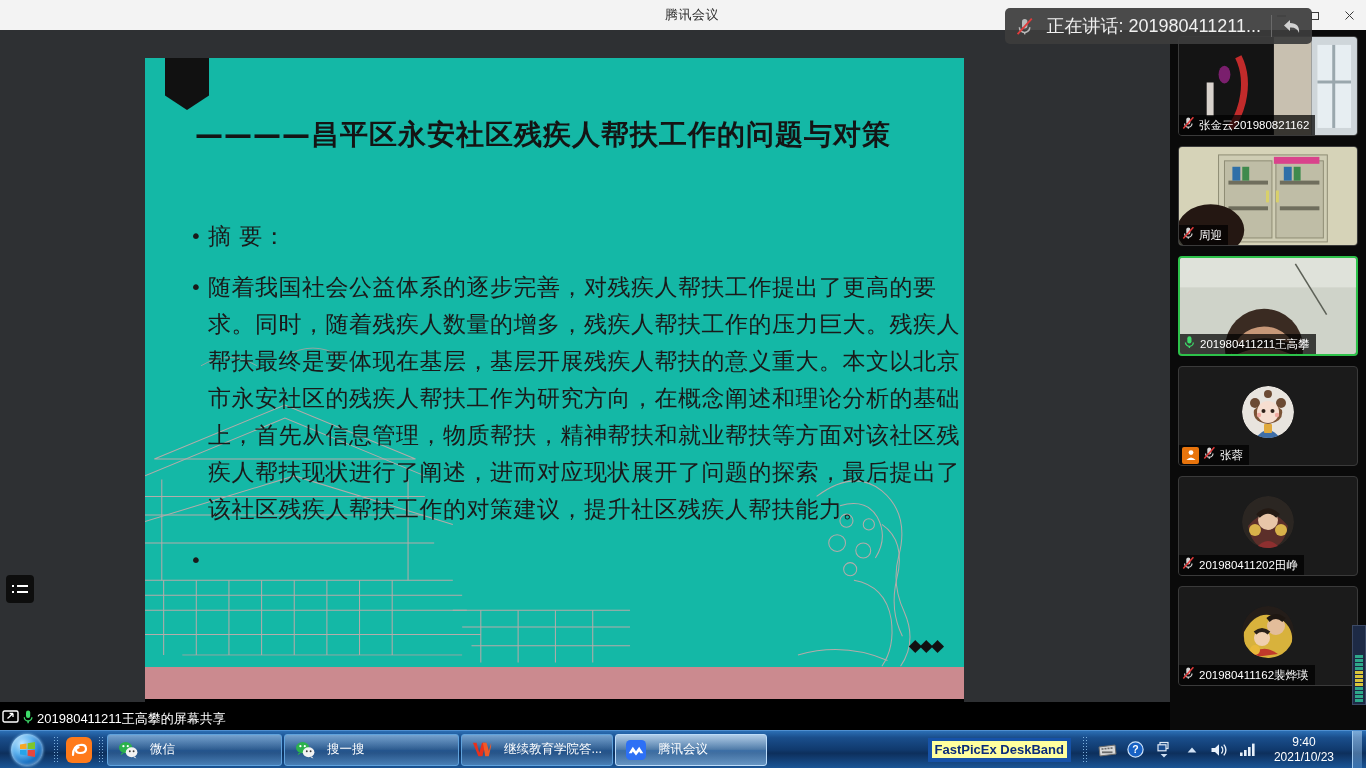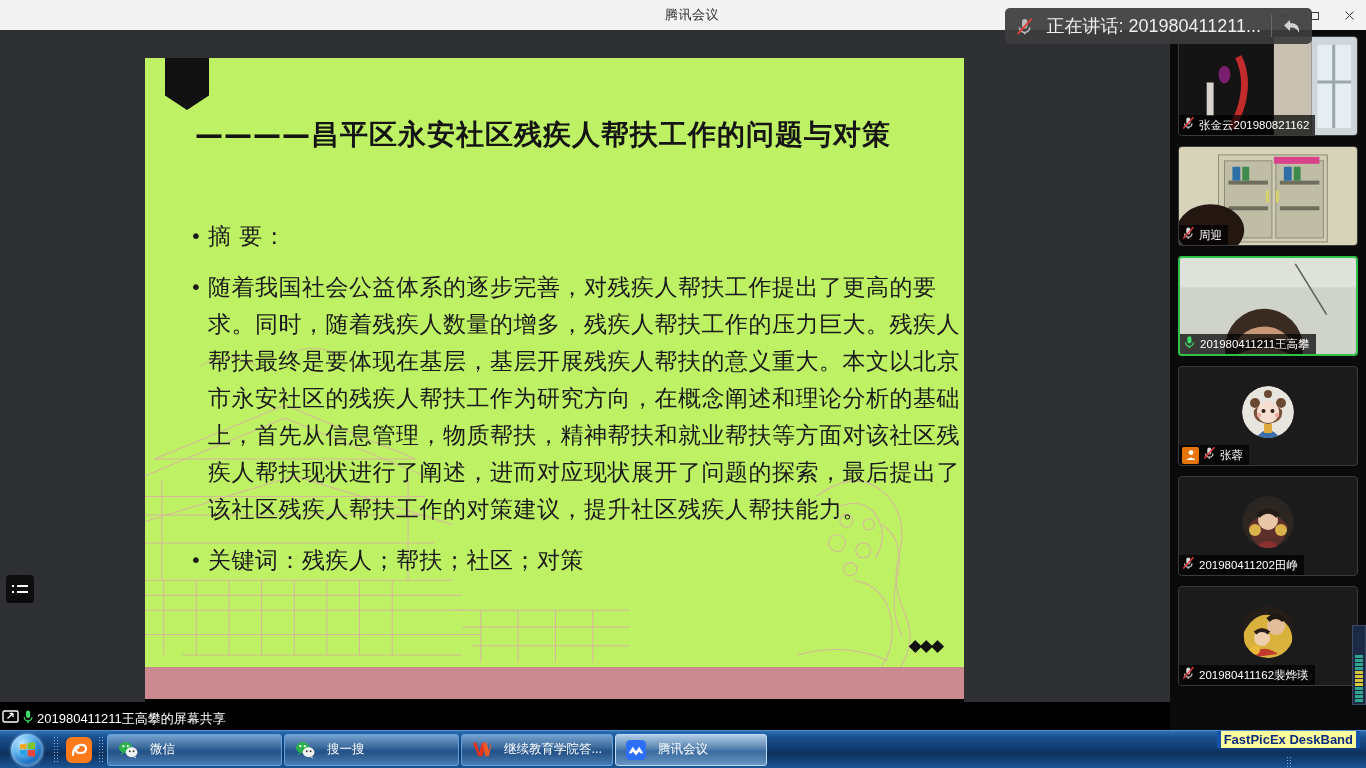--- a/index.html
+++ b/index.html
@@ -26,21 +26,21 @@
     color: #3a3a3a; font-size: 13px; line-height: 1;
   }
 
   
   .stage {
     position: absolute; left: 0; top: 30px; width: 1170px; height: 672px;
     background: #2e3033; overflow: hidden;
   }
   .slide {
     position: absolute; left: 145px; top: 28px; width: 819px; height: 676px;
-    background: #bef264; overflow: hidden;
+    background: #14b8a6; overflow: hidden;
   }
   
   .artwork { position: absolute; inset: 0; pointer-events: none; opacity: .85; }
   .slide-footer {
     position: absolute; left: 0; bottom: 35px; width: 100%; height: 32px;
     background: #cb8a8f;
   }
   .slide-black {
     position: absolute; left: 0; bottom: 0; width: 100%; height: 35px;
     background: #000;
@@ -165,21 +165,20 @@
   }
   .tb-item.wide { width: 175px; }
   .tb-item.active {
     background: linear-gradient(to bottom, rgba(225,242,255,.75), rgba(160,205,240,.45) 48%, rgba(95,155,215,.55) 52%, rgba(180,220,250,.5));
     border-color: #bcdcfa;
   }
   .tb-icon { width: 20px; height: 20px; flex: none; display:flex; align-items:center; justify-content:center; }
   .tray {
     margin-left: auto; height: 38px; display: flex; align-items: center; gap: 8px;
     padding: 0 4px 0 0;
-    flex-direction: column;
   }
   .deskband {
     height: 24px; background: #1652a8; display: flex; align-items: center;
     padding: 0 4px; margin-right: 2px;
   }
   .deskband .db-txt {
     background: #ffff9e; color: #0b2d7a; font-weight: 700; font-size: 13px;
     padding: 1px 3px; font-family: "Liberation Sans", sans-serif;
     max-width: 140px; overflow: hidden; white-space: nowrap;
   }
@@ -272,21 +271,20 @@
         <div class="b-item">
           <span class="b-dot">•</span>
           <span class="b-text">摘 要：</span>
         </div>
         <div class="b-item">
           <span class="b-dot">•</span>
           <span class="b-text">随着我国社会公益体系的逐步完善，对残疾人帮扶工作提出了更高的要求。同时，随着残疾人数量的增多，残疾人帮扶工作的压力巨大。残疾人帮扶最终是要体现在基层，基层开展残疾人帮扶的意义重大。本文以北京市永安社区的残疾人帮扶工作为研究方向，在概念阐述和理论分析的基础上，首先从信息管理，物质帮扶，精神帮扶和就业帮扶等方面对该社区残疾人帮扶现状进行了阐述，进而对应现状展开了问题的探索，最后提出了该社区残疾人帮扶工作的对策建议，提升社区残疾人帮扶能力。</span>
         </div>
         <div class="b-item">
           <span class="b-dot">•</span>
-          <span class="b-text">关键词：残疾人；帮扶；社区；对策</span>
         </div>
       </div>
 
       <div class="diamonds">◆◆◆</div>
     </div>
 
     <div class="panel-toggle">
       <div class="pt-row">
           <span class="pt-dot"></span>
           <span class="pt-bar"></span>

